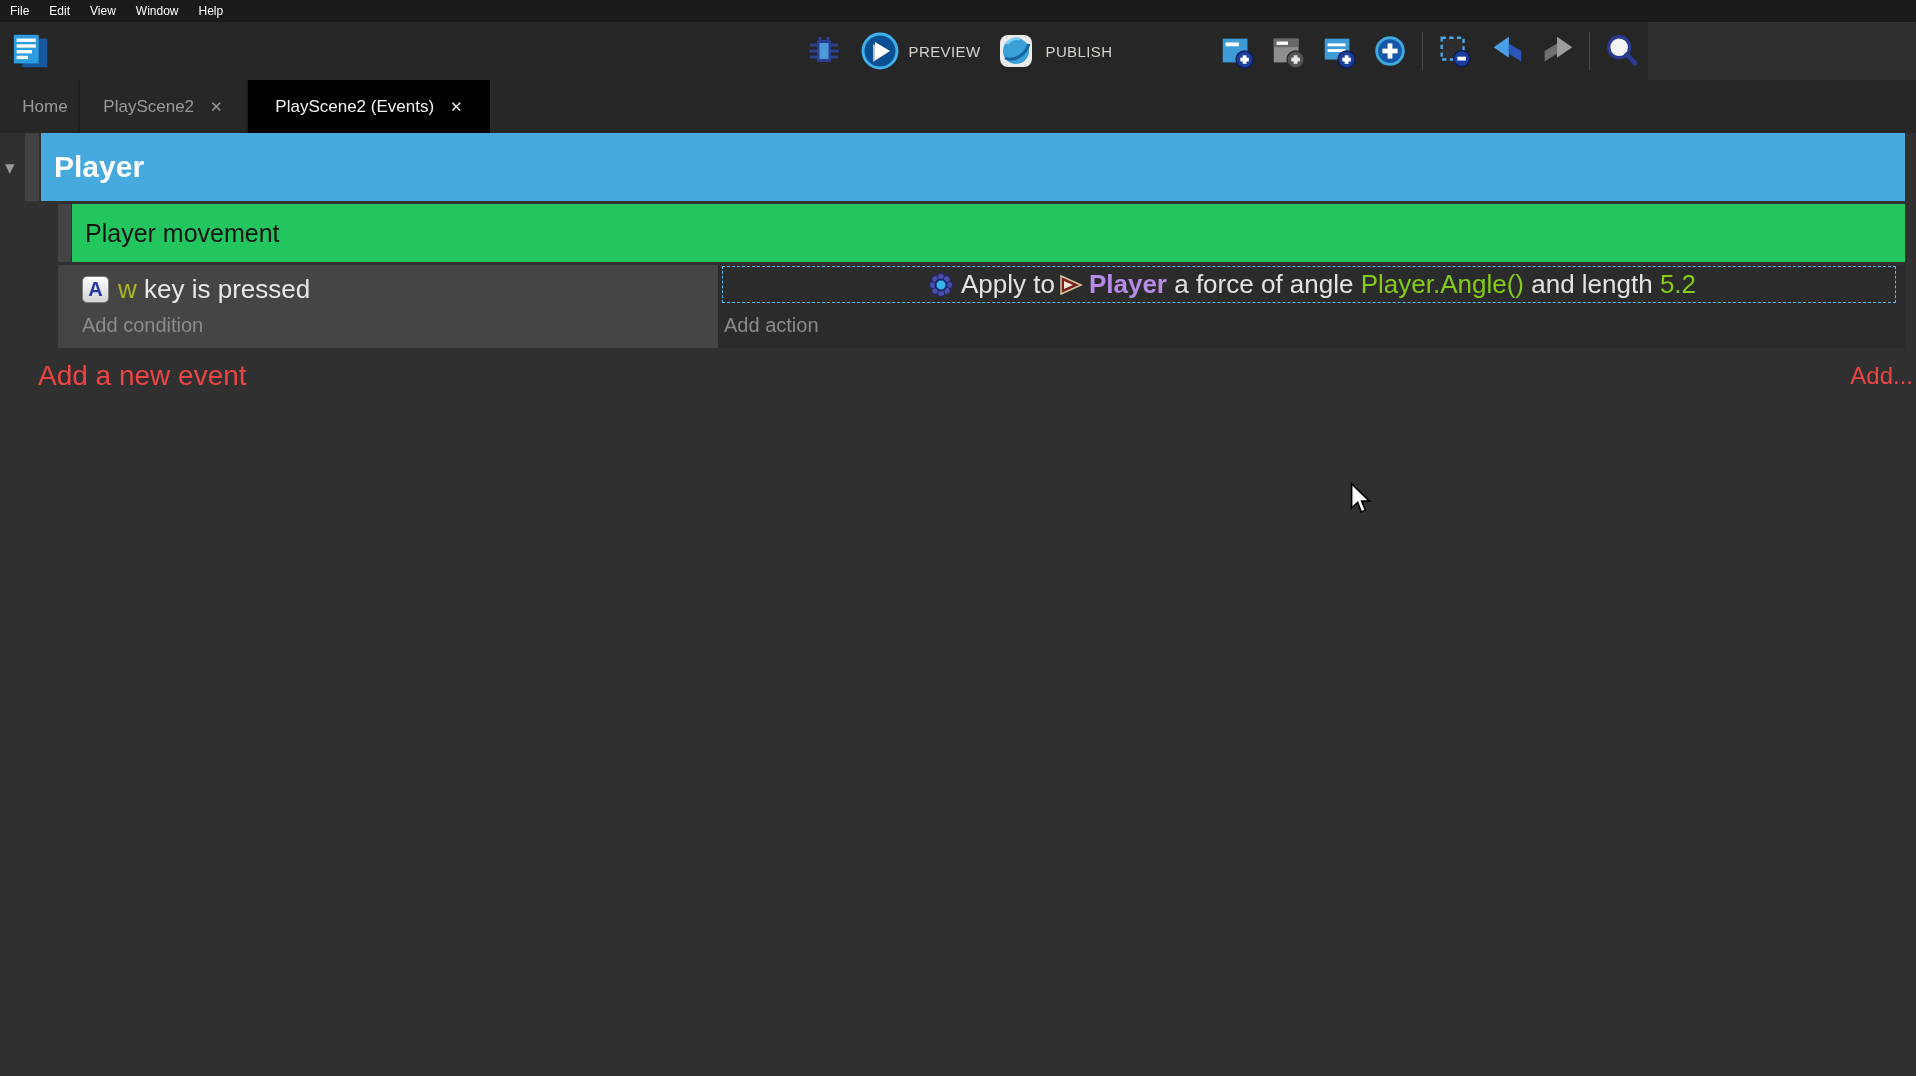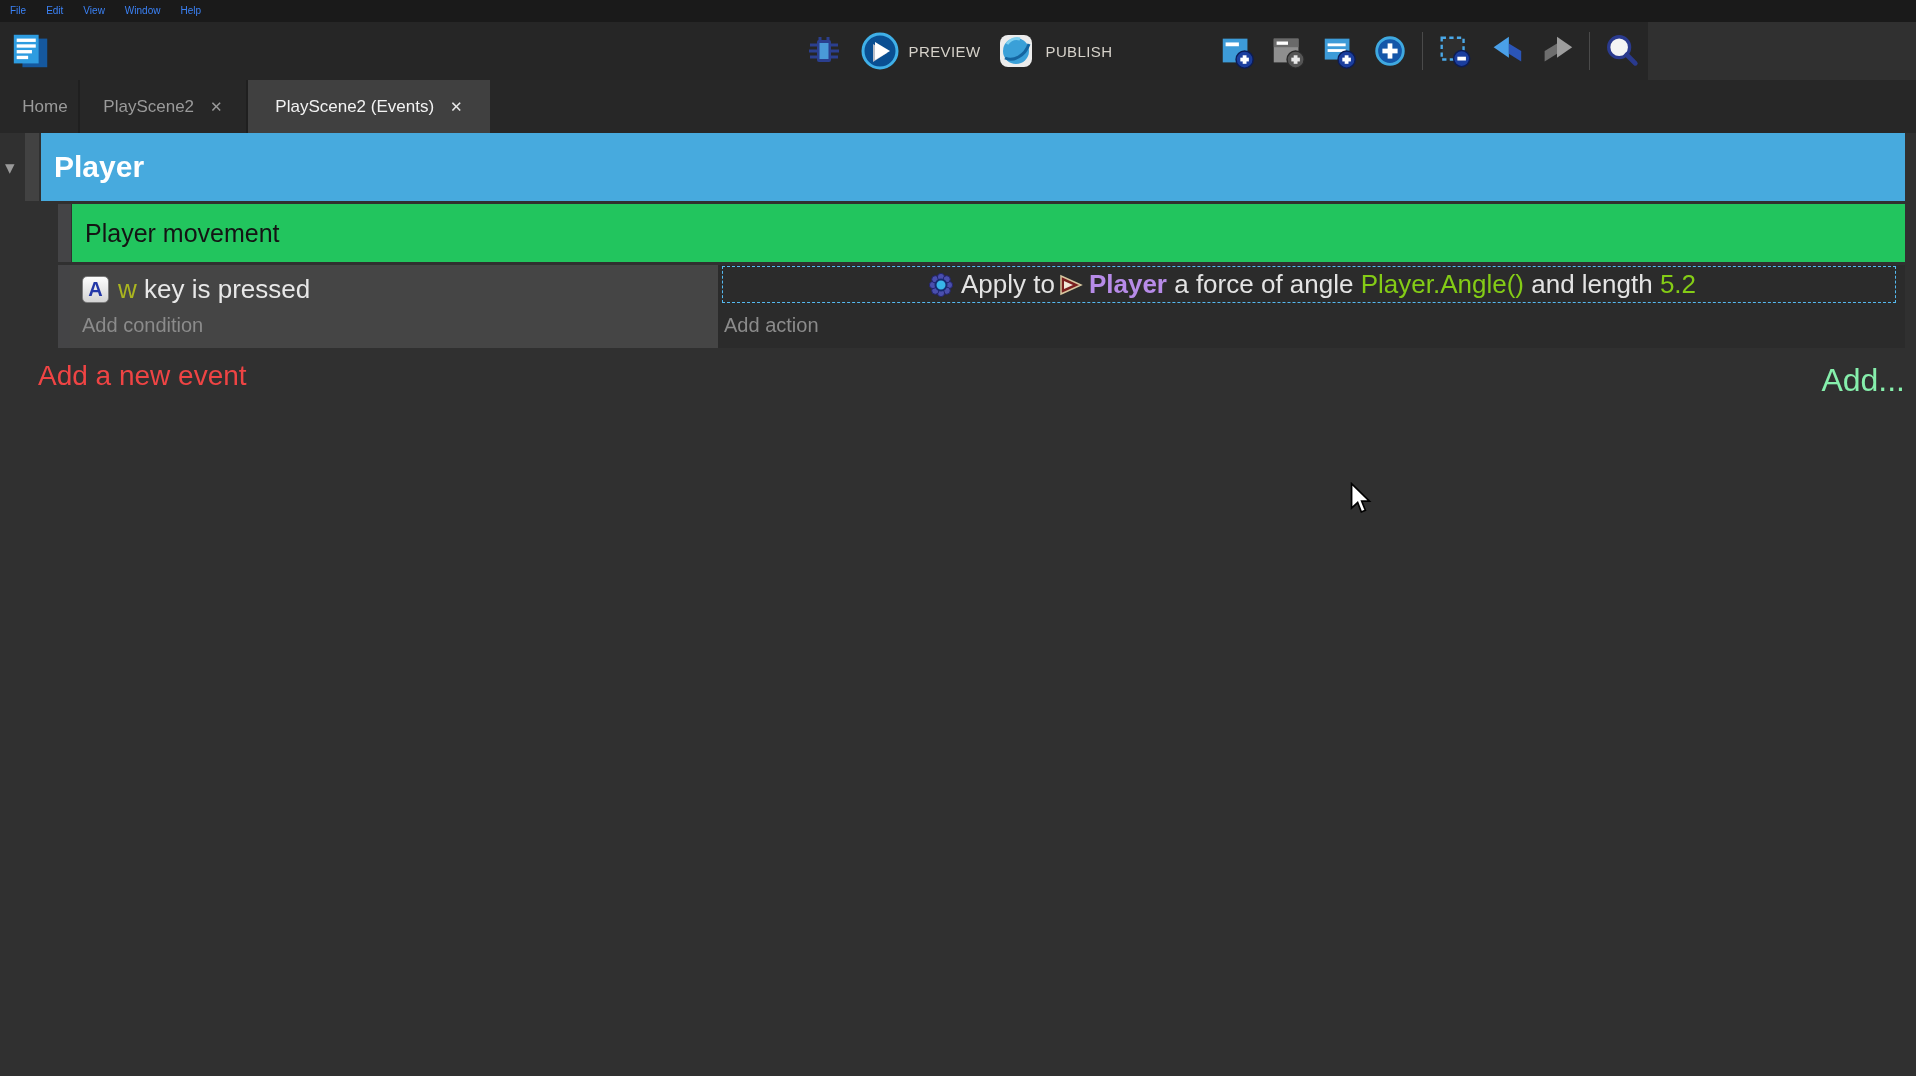--- a/index.html
+++ b/index.html
@@ -8,42 +8,42 @@
     background:#303030;font-family:"Liberation Sans",sans-serif;
     -webkit-font-smoothing:antialiased;
   }
   .abs{position:absolute;}
 
   
   .menubar{
     left:0;top:0;width:1916px;height:22px;background:#1a1a1a;
     display:flex;align-items:center;padding-left:10px;gap:20px;box-sizing:border-box;
   }
-  .menu-item{color:#3b82f6;font-size:10px;line-height:22px;cursor:default;}
+  .menu-item{color:#ffffff;font-size:12px;line-height:22px;cursor:default;}
 
   
   .toolbar{left:0;top:22px;width:1648px;height:58px;background:#262626;}
   .tb-btn{display:flex;align-items:center;justify-content:center;gap:9px;height:48px;cursor:pointer;}
   .tb-left{position:absolute;left:10px;top:5px;}
   .tb-center{position:absolute;left:0;top:5px;width:1916px;display:flex;justify-content:center;align-items:center;gap:16px;pointer-events:none;}
   .tb-center .tb-btn{pointer-events:auto;}
   .tb-label{color:#d6d2ca;font-size:15px;letter-spacing:.4px;}
   .tb-right{position:absolute;right:4px;top:5px;display:flex;align-items:center;gap:7px;}
   .tb-right .tb-btn{width:44px;}
   .tb-sep{width:1px;height:38px;background:#4a4a4a;margin:0 3px;}
 
   
   .tabbar{left:0;top:80px;width:1916px;height:53px;background:#272727;display:flex;}
   .tab{
     height:53px;display:flex;align-items:center;justify-content:center;gap:16px;
     color:#9a9a9a;font-size:17px;cursor:pointer;box-sizing:border-box;border-right:2px solid #1f1f1f;
   }
   .tab-home{width:80px;padding-left:12px;}
   .tab-ps2{width:168px;}
-  .tab-active{width:242px;background:#404040;color:#f2f2f2;border-right:none;}
+  .tab-active{width:242px;background:#000000;color:#f2f2f2;border-right:none;}
   .tab-close{font-size:15px;color:#9a9a9a;cursor:pointer;}
   .tab-active .tab-close{color:#e8e8e8;}
 
   
   .disclosure{left:5px;top:156px;color:#9a9a9a;font-size:19px;cursor:pointer;}
   .grip{background:#444446;cursor:grab;}
   .grip-group{left:25px;top:133px;width:14px;height:68px;background:#424242;}
   .group-bar{
     left:41px;top:133px;width:1864px;height:68px;background:#47aade;
     display:flex;align-items:center;padding-left:13px;box-sizing:border-box;cursor:pointer;
@@ -83,21 +83,21 @@
     border:1px dashed #55b9f0;box-sizing:border-box;
     display:flex;align-items:center;gap:7px;padding-left:6px;cursor:pointer;justify-content:center;
   }
   .act-text{display:flex;align-items:center;font-size:26px;color:#e3e3e3;}
   .act-text span{white-space:pre;}
   .obj-name{color:#b78be8;font-weight:bold;}
   .expr{color:#84cc16;}
   .obj-icon{margin:0 6px 0 4px;}
 
   .add-event-label{left:38px;top:360px;font-size:28px;color:#ef4444;cursor:pointer;}
-  .add-more-label{right:11px;top:362px;font-size:32px;color:#86efac;cursor:pointer;}
+  .add-more-label{right:3px;top:362px;font-size:24px;color:#ef4444;cursor:pointer;}
 
   .cursor{left:1348px;top:482px;pointer-events:none;}
 </style>
 </head>
 <body>
 
 <div class="abs menubar">
   <span class="menu-item">File</span>
   <span class="menu-item">Edit</span>
   <span class="menu-item">View</span>

